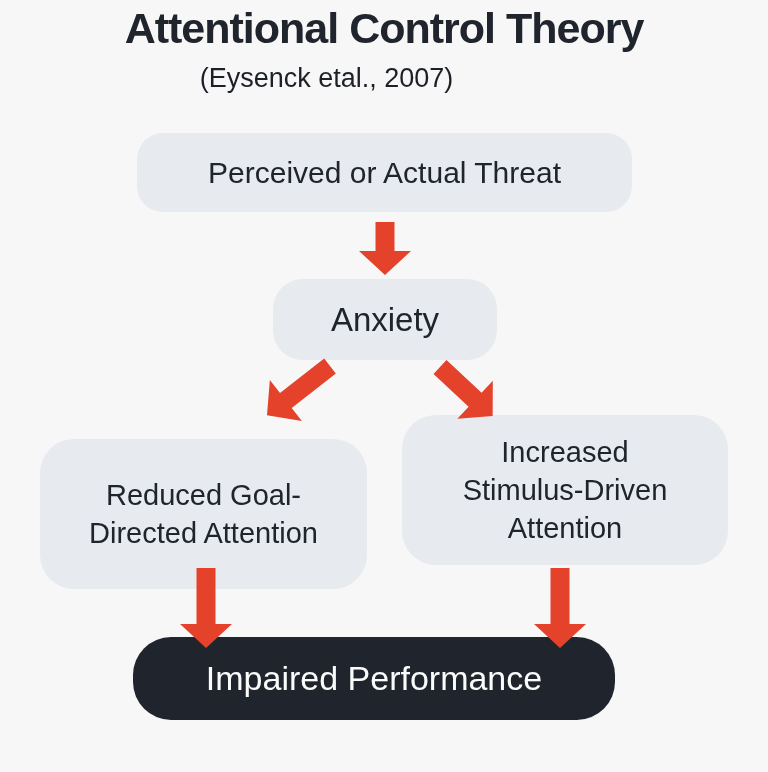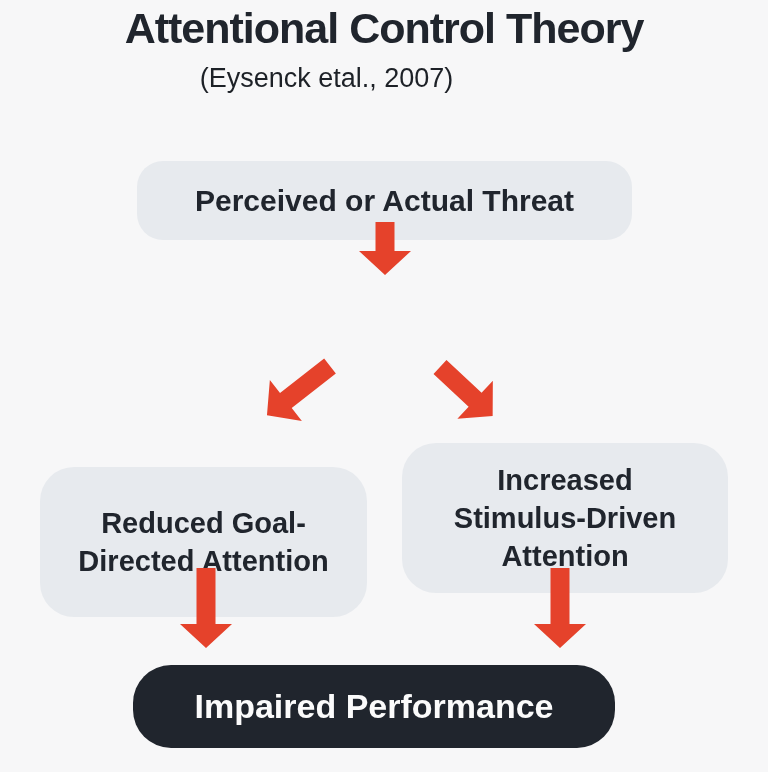--- a/index.html
+++ b/index.html
@@ -31,22 +31,21 @@
     text-align:center;
     font-size:27px;font-weight:400;
     color:#1D2127;
     line-height:40px;
   }
   .node{
     position:absolute;
     display:flex;align-items:center;justify-content:center;
     text-align:center;
     color:var(--text-dark);
-    font-weight:700;
-    margin-top:28px;
+    font-weight:400;
   }
   .node-label{white-space:pre-line;}
   .light{background:var(--box-light);}
   .dark{background:var(--box-dark);color:var(--text-light);}
   .node-threat{left:137px;top:133px;width:495px;height:79px;border-radius:26px;font-size:30px;}
   .node-anxiety{left:273px;top:279px;width:224px;height:81px;border-radius:30px;font-size:33px;}
   .node-reduced{left:40px;top:439px;width:327px;height:150px;border-radius:34px;font-size:29px;line-height:38px;}
   .node-increased{left:402px;top:415px;width:326px;height:150px;border-radius:34px;font-size:29px;line-height:38px;}
   .node-impaired{left:133px;top:637px;width:482px;height:83px;border-radius:38px;font-size:34px;}
   .arrows{
@@ -61,20 +60,23 @@
 
 <div class="canvas">
 
   <h1 class="title">Attentional Control Theory</h1>
   <div class="subtitle">(Eysenck etal., 2007)</div>
 
   <div class="node light node-threat">
     <span class="node-label">Perceived or Actual Threat</span>
   </div>
 
+  <div class="node light node-anxiety">
+    <span class="node-label">Anxiety</span>
+  </div>
 
   <div class="node light node-reduced">
     <span class="node-label">Reduced Goal-
 Directed Attention</span>
   </div>
 
   <div class="node dark node-impaired">
     <span class="node-label">Impaired Performance</span>
   </div>
 

